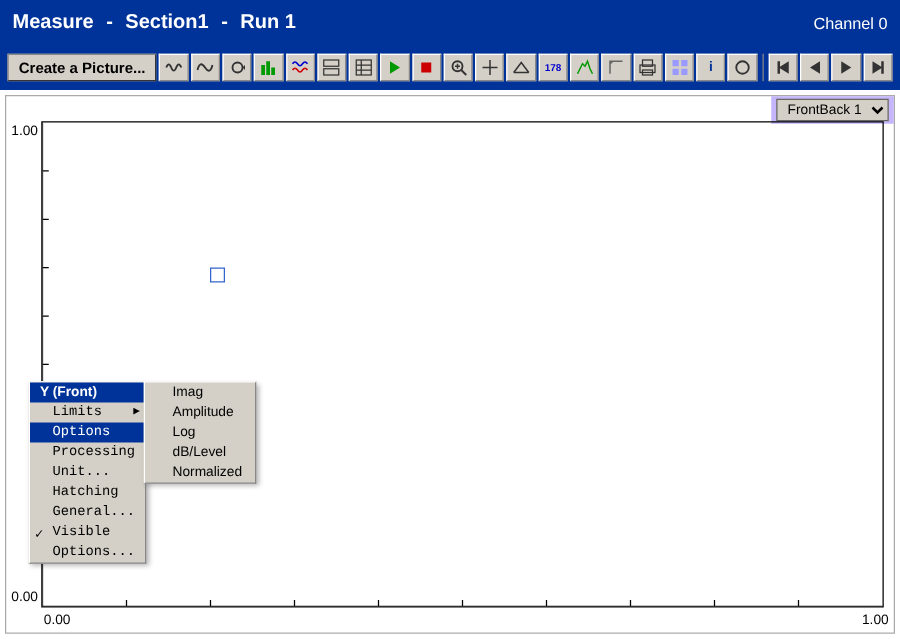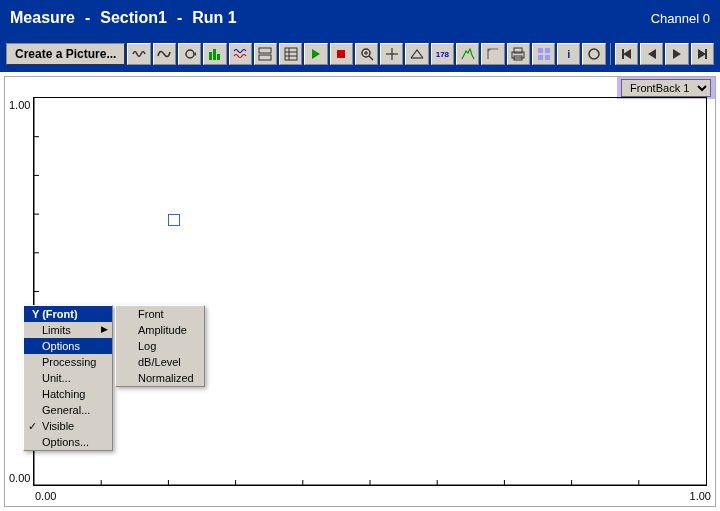--- a/index.html
+++ b/index.html
@@ -168,20 +168,21 @@
       font-weight: bold;
       padding: 2px 8px;
     }
     .context-menu-item {
       padding: 2px 8px 2px 18px;
       font-size: 11px;
       cursor: pointer;
       color: #000;
       white-space: nowrap;
       position: relative;
+      font-family: Liberation Mono, monospace;
     }
     .context-menu-item.highlighted { background: #003399; color: white; }
     .context-menu-item.has-arrow::after {
       content: '▶';
       position: absolute;
       right: 4px;
       top: 2px;
       font-size: 9px;
     }
     .context-menu-item.checked::before {
@@ -443,21 +444,21 @@
       <div class="context-menu-item highlighted">Options</div>
       <div class="context-menu-item">Processing</div>
       <div class="context-menu-item">Unit...</div>
       <div class="context-menu-item">Hatching</div>
       <div class="context-menu-item">General...</div>
       <div class="context-menu-item checked">Visible</div>
       <div class="context-menu-item">Options...</div>
     </div>
 
     <div class="submenu">
-      <div class="submenu-item">Front</div>
+      <div class="submenu-item">Imag</div>
       <div class="submenu-item">Amplitude</div>
       <div class="submenu-item">Log</div>
       <div class="submenu-item">dB/Level</div>
       <div class="submenu-item">Normalized</div>
     </div>
 
   </div>
 </div>
 
 </body></html>

